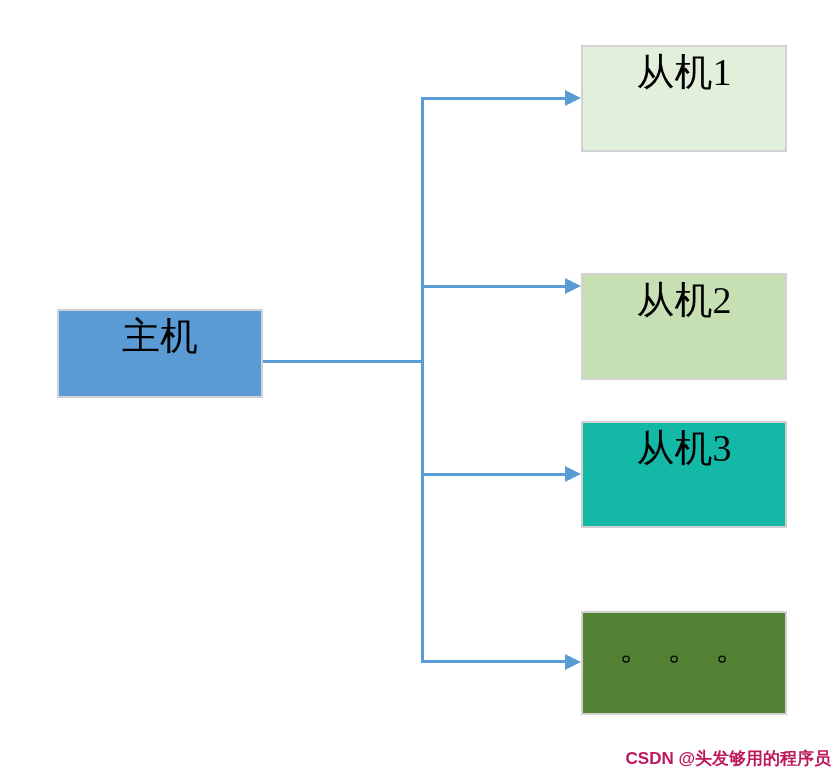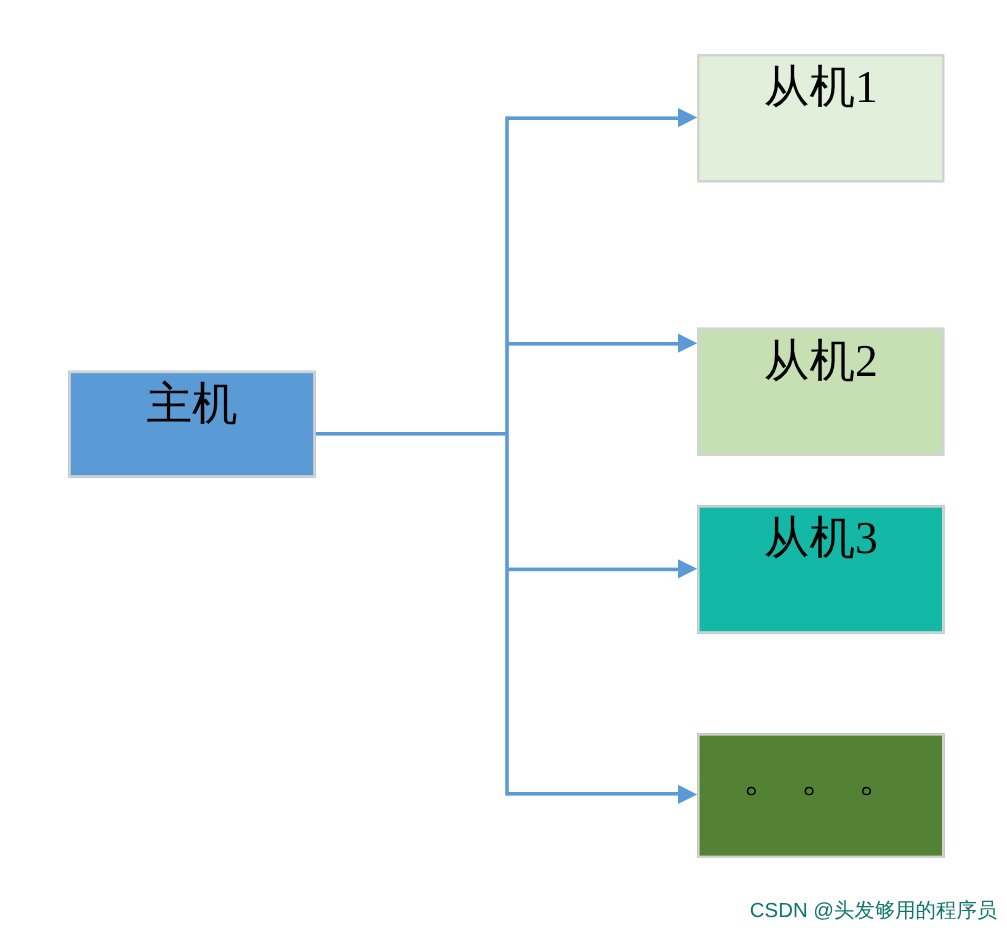--- a/index.html
+++ b/index.html
@@ -99,15 +99,15 @@
   <div class="node s2" style="background-color: rgb(198, 224, 180);">
     <span class="node-label">从机2</span>
   </div>
   <div class="node s3" style="background-color: #14b8a6;">
     <span class="node-label">从机3</span>
   </div>
   <div class="node s4" style="background-color: rgb(84, 130, 53);">
     <span class="node-label">。。。</span>
   </div>
 
-  <div class="watermark" style="color: #0f766e;">CSDN @头发够用的程序员</div>
+  <div class="watermark" style="color: #be185d; font-weight: bold;">CSDN @头发够用的程序员</div>
 
 </div>
 
 </body></html>

